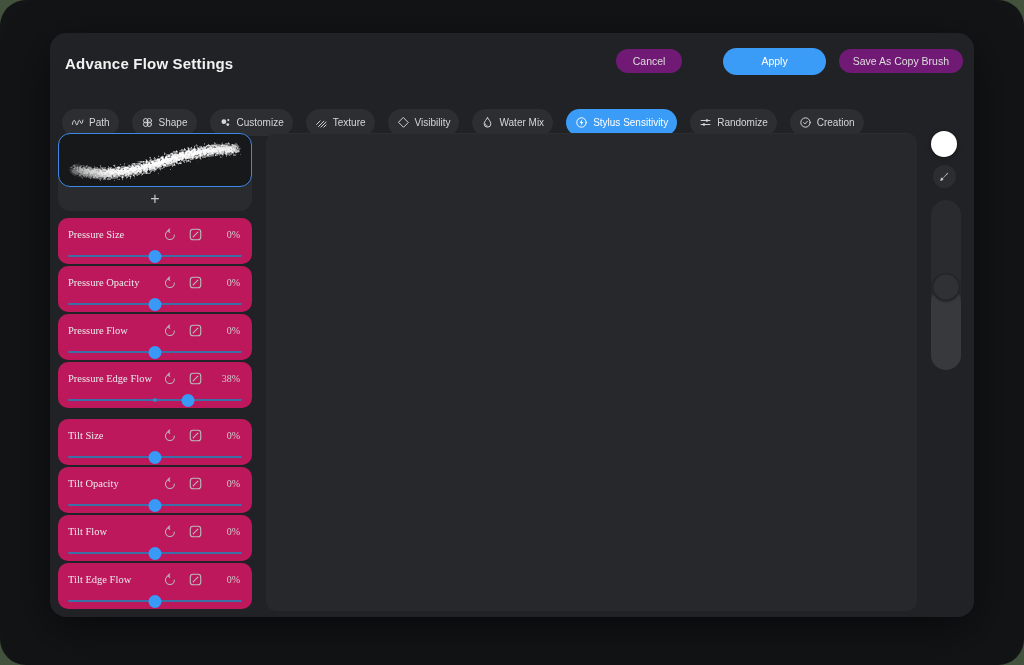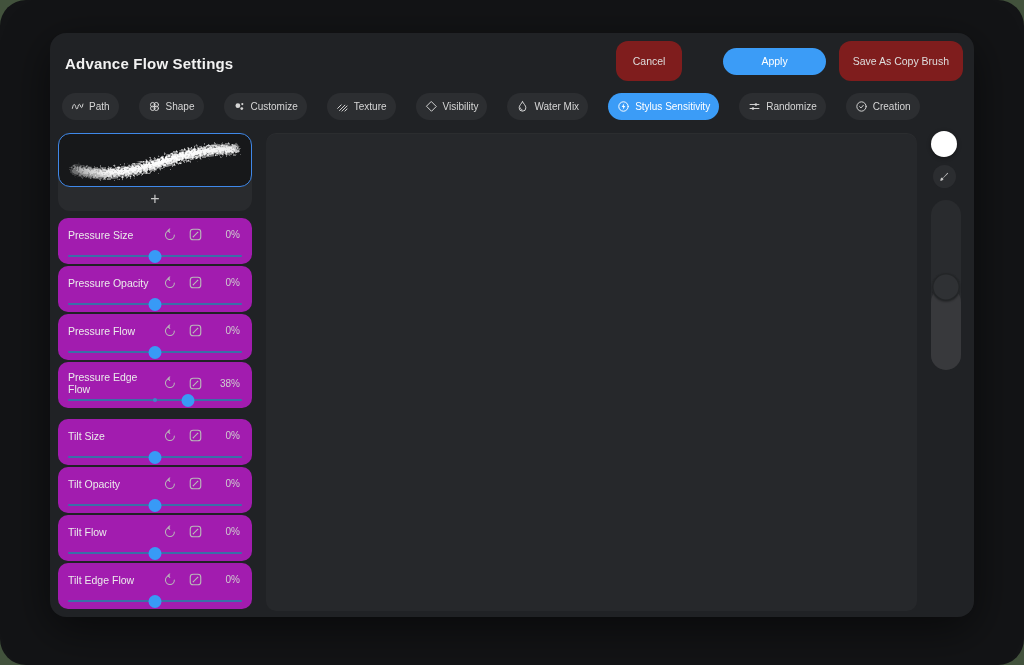--- a/index.html
+++ b/index.html
@@ -13,48 +13,48 @@
   .dlg{
     position:absolute;left:50px;top:33px;width:924px;height:584px;
     background:#202225;border-radius:16px;box-shadow:0 12px 45px rgba(0,0,0,.55);
   }
   .dlg-title{
     position:absolute;left:15px;top:22px;font-size:15px;font-weight:bold;
     color:#f2f2f2;letter-spacing:.2px;
   }
   .actions{position:absolute;right:11px;top:14px;height:28px;display:flex;align-items:center;gap:13px;}
   .btn{
-    height:40px;padding:0 14px;border-radius:12px;background:#7f1d1d;color:#dedede;
+    height:24px;padding:0 14px;border-radius:12px;background:#701a75;color:#dedede;
     font-size:10.5px;border:none;display:flex;align-items:center;cursor:pointer;
     font-family:inherit;white-space:nowrap;
   }
   .btn-cancel{padding:0 17px;margin-right:28px;}
   .btn-apply{background:var(--accent,#3b9cf7);color:#fff;height:27px;border-radius:14px;padding:0 38px;font-weight:bold;font-weight:normal;}
-  .tabbar{position:absolute;left:12px;top:60px;height:27px;display:flex;gap:20px;}
+  .tabbar{position:absolute;left:12px;top:76px;height:27px;display:flex;gap:13px;}
   .tab{
     display:flex;align-items:center;gap:5px;height:27px;padding:0 9px;border-radius:14px;
     background:#2c2e31;color:#d6d6d6;font-size:10px;border:none;cursor:pointer;
     font-family:inherit;white-space:nowrap;
   }
   .tab.selected{background:var(--accent,#3b9cf7);color:#ffffff;}
   .tab svg{display:block;flex:none;}
   .left-col{position:absolute;left:8px;top:100px;width:194px;}
   .preview-card{position:relative;height:78px;background:#292b2e;border-radius:12px;}
   .preview-box{
     position:absolute;left:0;top:0;right:0;height:54px;background:#17181a;
     border:1.6px solid #3f88e9;border-radius:12px;box-sizing:border-box;
     display:flex;align-items:center;justify-content:center;overflow:hidden;
   }
   .add-row{
     position:absolute;left:0;right:0;bottom:0;height:24px;display:flex;align-items:center;
     justify-content:center;color:#c7c7c7;font-size:16px;line-height:1;cursor:pointer;
   }
   .sgroup{margin-top:7px;}
   .sgroup + .sgroup{margin-top:11px;}
-  .slider-card{position:relative;height:46px;background:#a21caf;border-radius:10px;margin-bottom:2px;}
+  .slider-card{position:relative;height:46px;background:#be185d;border-radius:10px;margin-bottom:2px;font-family:Liberation Serif, serif;}
   .srow{display:flex;align-items:center;padding:9px 12px 0 10px;}
   .slabel{flex:1;font-size:10.5px;color:#ebebeb;}
   .iconbtn{background:none;border:none;padding:0;margin-left:11px;color:#b9b9b9;display:flex;cursor:pointer;}
   .svalue{margin-left:11px;min-width:26px;text-align:right;font-size:10px;color:#cfcfcf;}
   .strack{position:absolute;left:10px;right:10px;top:31px;height:14px;cursor:pointer;}
   .sline{position:absolute;left:0;right:0;top:6px;height:2px;background:var(--slider-track,#3a6fa8);border-radius:1px;}
   .sdot{position:absolute;left:50%;top:5px;width:4px;height:4px;margin-left:-2px;border-radius:50%;background:#3f83c9;}
   .sthumb{
     position:absolute;top:0.5px;width:13px;height:13px;border-radius:50%;
     background:#389af6;transform:translateX(-50%);cursor:grab;

